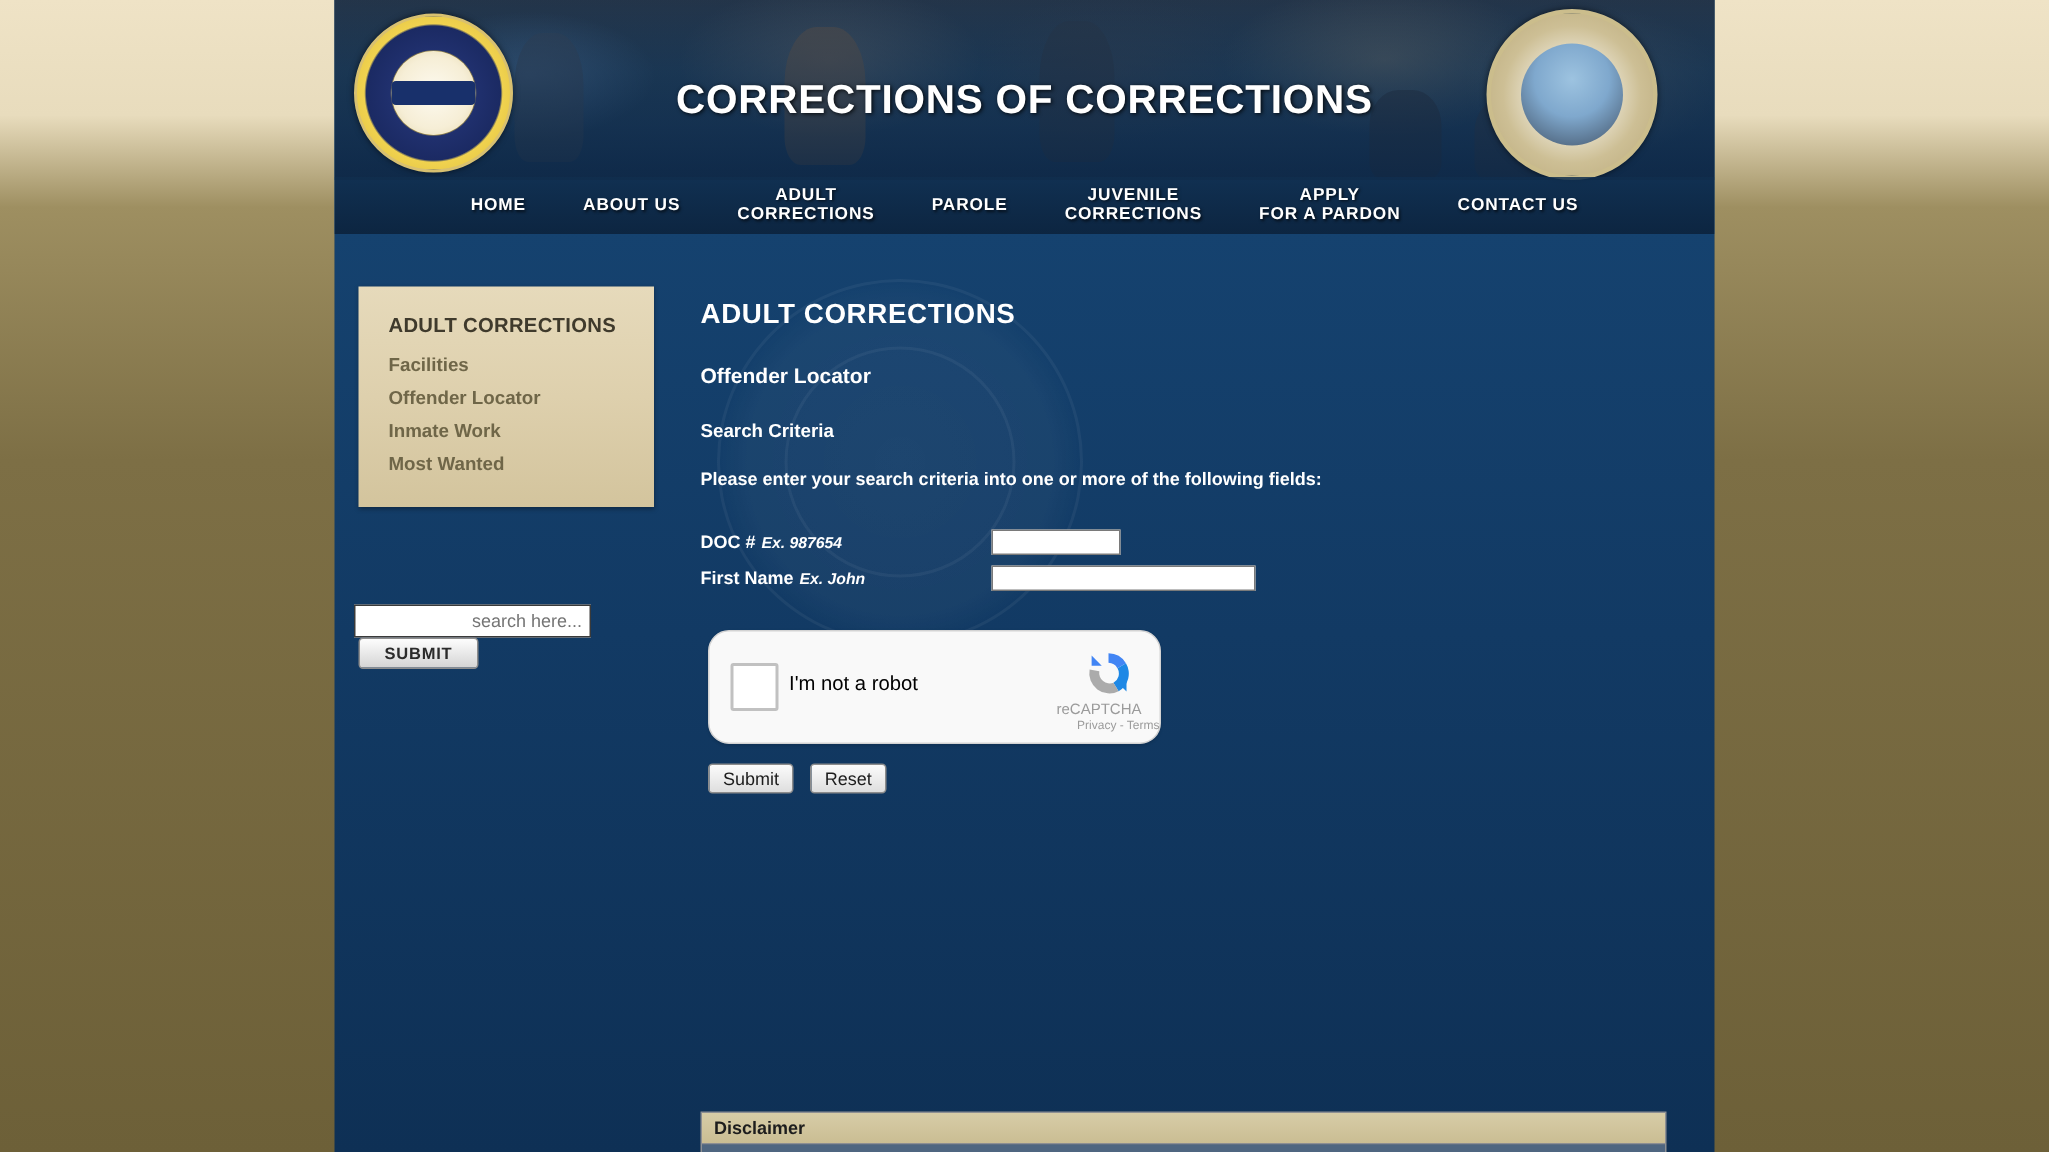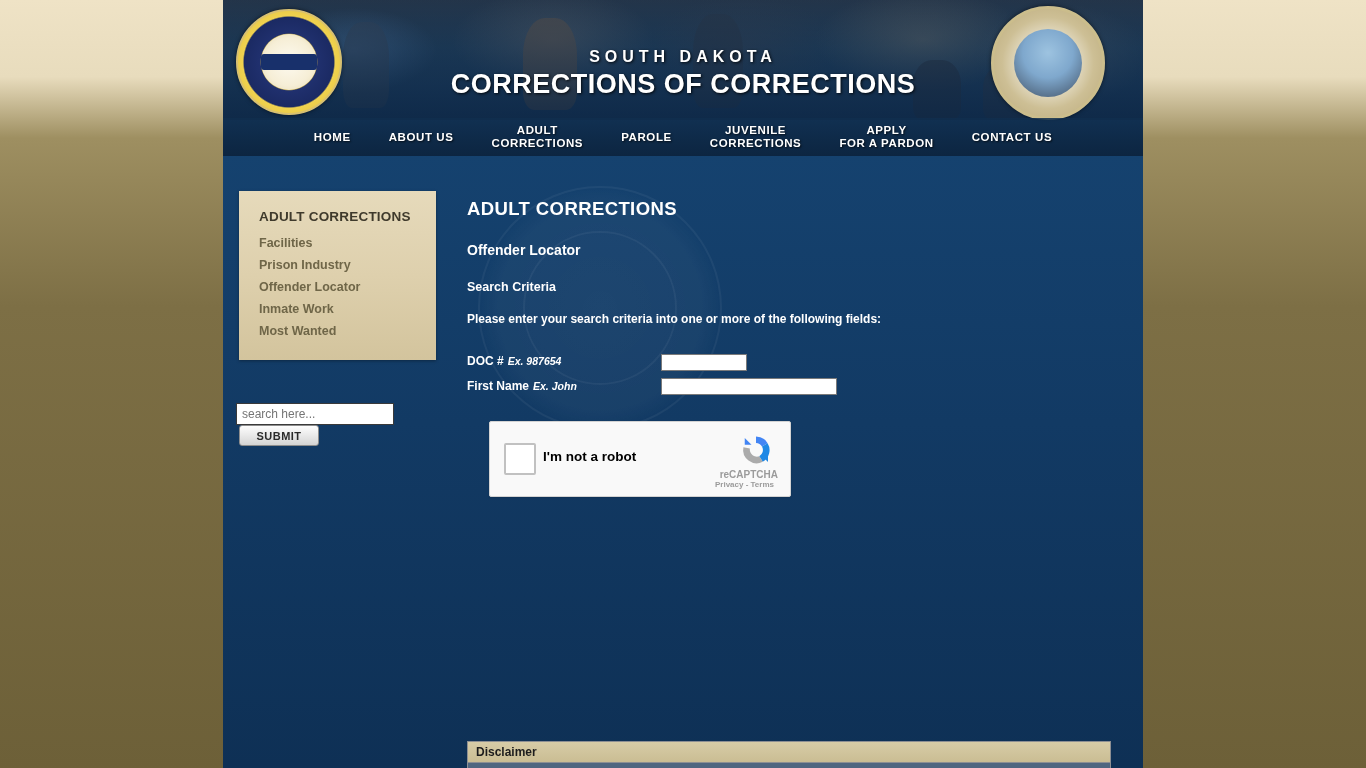--- a/index.html
+++ b/index.html
@@ -209,20 +209,21 @@
   #search-input {
     position: absolute;
     left: 13px; top: 247px;
     width: 146px;
     padding: 3px 5px;
     font-size: 12px;
     font-family: "Liberation Sans", sans-serif;
     border: 1px solid #3a3a3a;
     background: #ffffff;
     color: #333;
+    text-align: right;
   }
   #search-submit {
     position: absolute;
     left: 16px; top: 269px;
     width: 80px; height: 21px;
     font-size: 11px;
     font-weight: bold;
     color: #2b2b2b;
     background: linear-gradient(180deg,#fdfdfd 0%, #ebebeb 45%, #d4d4d4 100%);
     border: 1px solid #8d8d8d;
@@ -295,28 +296,27 @@
     box-sizing: border-box;
   }
   #doc-input { width: 86px; }
   #last-name-input { width: 176px; }
   #first-name-input { width: 176px; }
 
   
   #recaptcha {
     position: relative;
     margin-top: 20px;
-    margin-left: 22px;
+    margin-left: 5px;
     width: 300px;
     height: 74px;
     background: #f9f9f9;
     border: 1px solid #d3d3d3;
-    border-radius: 2px;
+    border-radius: 14px;
     box-shadow: 0 1px 2px rgba(0,0,0,.12);
-    font-weight: bold;
   }
   #recaptcha-checkbox {
     position: absolute;
     left: 14px; top: 21px;
     width: 28px; height: 28px;
     background: #ffffff;
     border: 2px solid #c1c1c1;
     border-radius: 2px;
     cursor: pointer;
   }
@@ -334,21 +334,21 @@
   #recaptcha-brand {
     position: absolute;
     right: 12px; top: 47px;
     font-size: 10px;
     color: #9b9b9b;
     text-align: right;
     width: 90px;
   }
   #recaptcha-terms {
     position: absolute;
-    right: 16px; top: 58px;
+    right: 0; top: 58px;
     font-size: 8px;
     color: #9b9b9b;
     text-align: right;
     width: 120px;
   }
 
   
   #btn-row {
     margin-top: 13px;
     margin-left: 5px;
@@ -412,21 +412,20 @@
 
       <div class="seal" id="seal-left">
         <div id="seal-left-inner"></div>
         <div id="seal-left-band"></div>
       </div>
       <div class="seal" id="seal-right">
         <div id="seal-right-inner"></div>
       </div>
 
       <div id="title-block">
-        <div id="title-small">SOUTH DAKOTA</div>
         <div id="title-large">CORRECTIONS OF CORRECTIONS</div>
       </div>
 
       <div id="nav">
         <div class="nav-item">HOME</div>
         <div class="nav-item">ABOUT US</div>
         <div class="nav-item">ADULT
 CORRECTIONS</div>
         <div class="nav-item">PAROLE</div>
         <div class="nav-item">JUVENILE
@@ -439,21 +438,20 @@
 
     <div id="body-area">
 
       <div id="watermark">
         <div id="watermark-inner"></div>
       </div>
 
       <div id="sidebar-box">
         <div id="sidebar-title">ADULT CORRECTIONS</div>
         <div class="sidebar-item">Facilities</div>
-        <div class="sidebar-item">Prison Industry</div>
         <div class="sidebar-item">Offender Locator</div>
         <div class="sidebar-item">Inmate Work</div>
         <div class="sidebar-item">Most Wanted</div>
       </div>
 
       <input id="search-input" type="text" placeholder="search here..." style="">
       <button id="search-submit">SUBMIT</button>
 
       <div id="main-panel">
         <div id="page-title">ADULT CORRECTIONS</div>
@@ -481,20 +479,24 @@
             <path d="M24 6 a18 18 0 0 1 15.5 8.9 l-7.6 4.4 A9.5 9.5 0 0 0 24 14.5 z" fill="#4285f4"></path>
             <path d="M39.5 14.9 A18 18 0 0 1 33 39.8 l-4.6-7.5 a9.5 9.5 0 0 0 3.6-12.9 z" fill="#1e88e5"></path>
             <path d="M33 39.8 A18 18 0 0 1 7.2 20.4 l8.6 1.6 A9.5 9.5 0 0 0 28.4 32.3 z" fill="#9e9e9e" opacity="0.85"></path>
             <path d="M9 8 l0 9 l9 0 z" fill="#4285f4"></path>
             <path d="M40 40 l0 -9 l-9 0 z" fill="#1e88e5"></path>
           </svg>
           <div id="recaptcha-brand">reCAPTCHA</div>
           <div id="recaptcha-terms">Privacy - Terms</div>
         </div>
 
+        <div id="btn-row">
+          <button class="form-btn">Submit</button>
+          <button class="form-btn">Reset</button>
+        </div>
       </div>
 
       <div id="disclaimer">
         <div id="disclaimer-header">Disclaimer</div>
         <div id="disclaimer-body">
           
           
         </div>
       </div>
 

